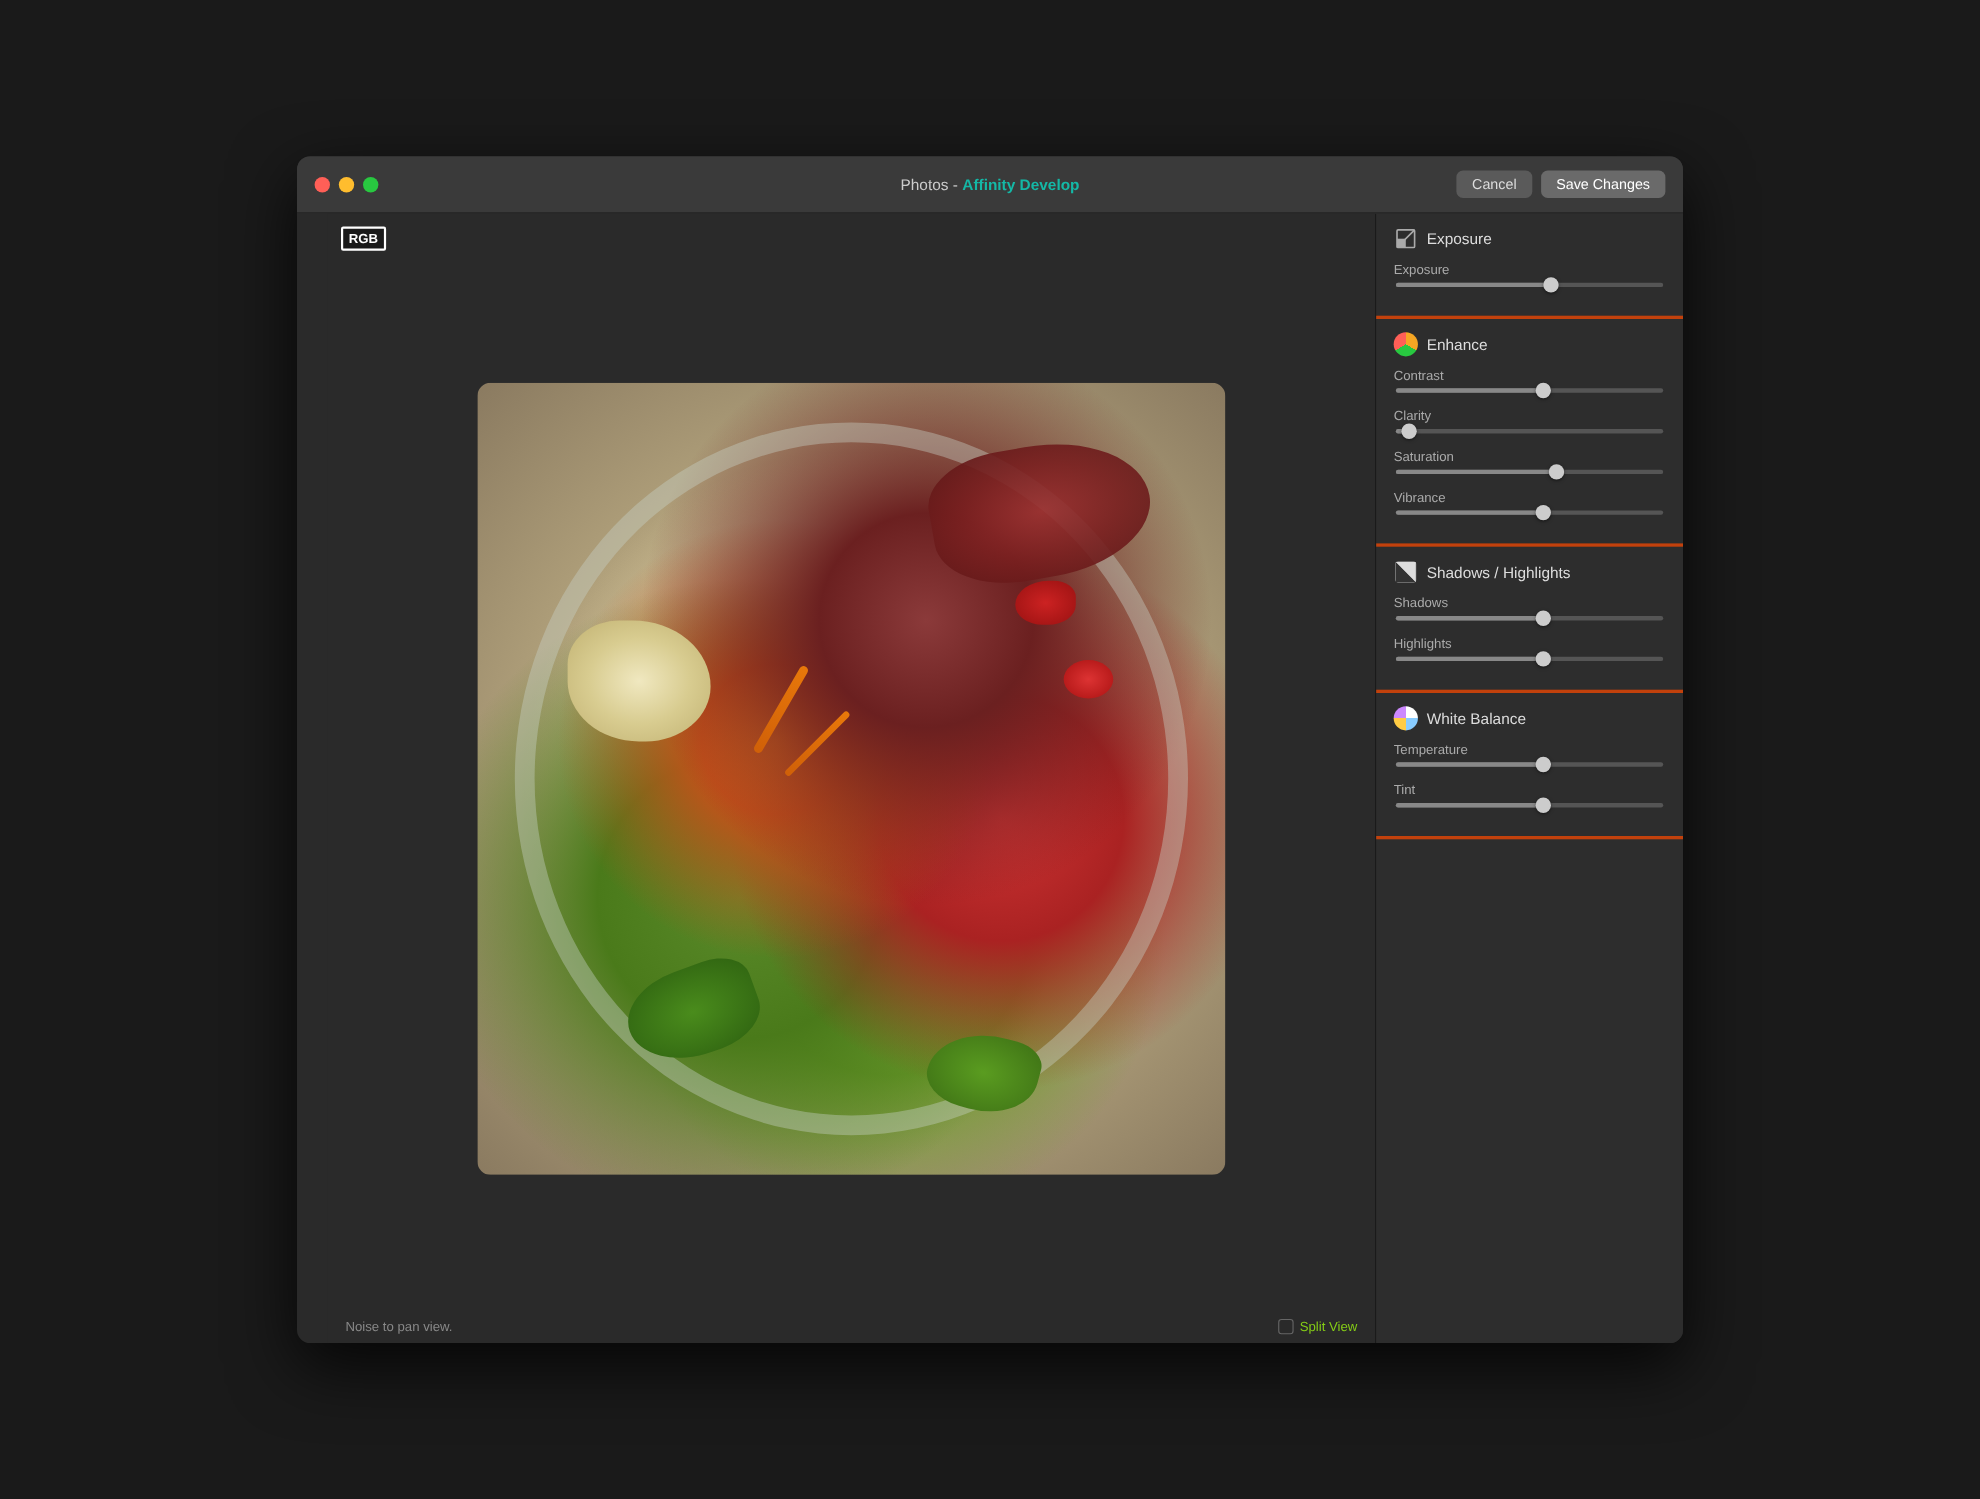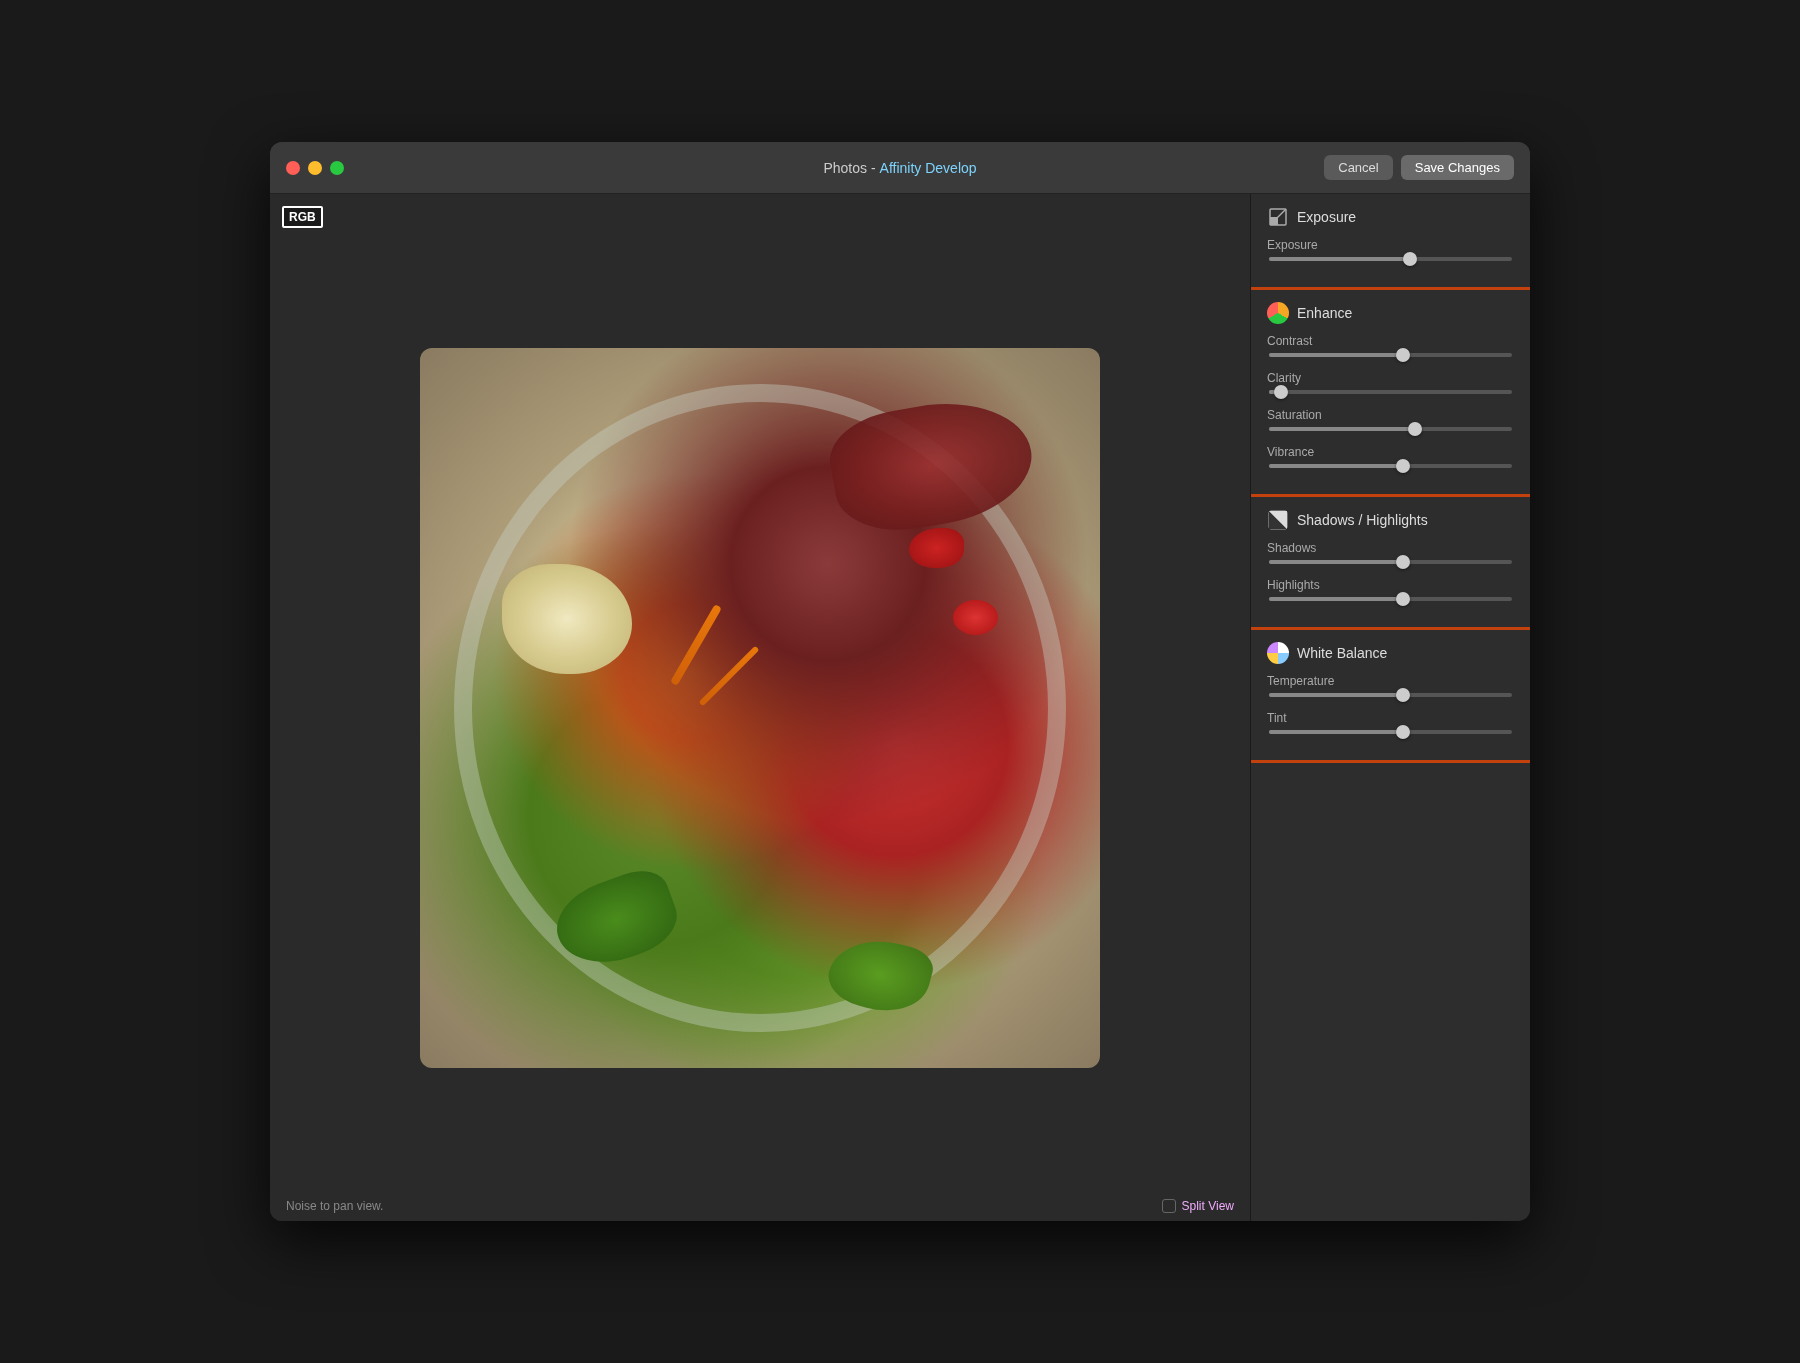--- a/index.html
+++ b/index.html
@@ -49,22 +49,22 @@
       position: absolute;
       left: 50%;
       transform: translateX(-50%);
       display: flex;
       align-items: center;
       gap: 4px;
       font-size: 14px;
       color: #ccc;
     }
     .title-app-name {
-      color: #7dd3fc;
-      font-weight: 400;
+      color: #14b8a6;
+      font-weight: 700;
     }
     .titlebar-buttons {
       margin-left: auto;
       display: flex;
       gap: 8px;
       padding-right: 16px;
     }
     .tb-btn {
       padding: 5px 14px;
       border-radius: 6px;
@@ -79,20 +79,21 @@
     }
     .tb-btn-save {
       background: #6a6a6a;
       color: #fff;
       font-weight: 400;
     }
     .content-area {
       display: flex;
       flex: 1;
       overflow: hidden;
+      margin-left: 28px;
     }
     .image-panel {
       flex: 1;
       background: #2a2a2a;
       position: relative;
       display: flex;
       align-items: center;
       justify-content: center;
       overflow: hidden;
     }
@@ -232,21 +233,21 @@
       align-items: center;
     }
     .status-hint {
       color: #888;
       font-size: 12px;
     }
     .split-view-label {
       display: flex;
       align-items: center;
       gap: 6px;
-      color: #f0abfc;
+      color: #84cc16;
       font-size: 12px;
     }
     .checkbox {
       width: 14px;
       height: 14px;
       border: 1.5px solid #666;
       border-radius: 3px;
       background: transparent;
     }
     .right-panel {

